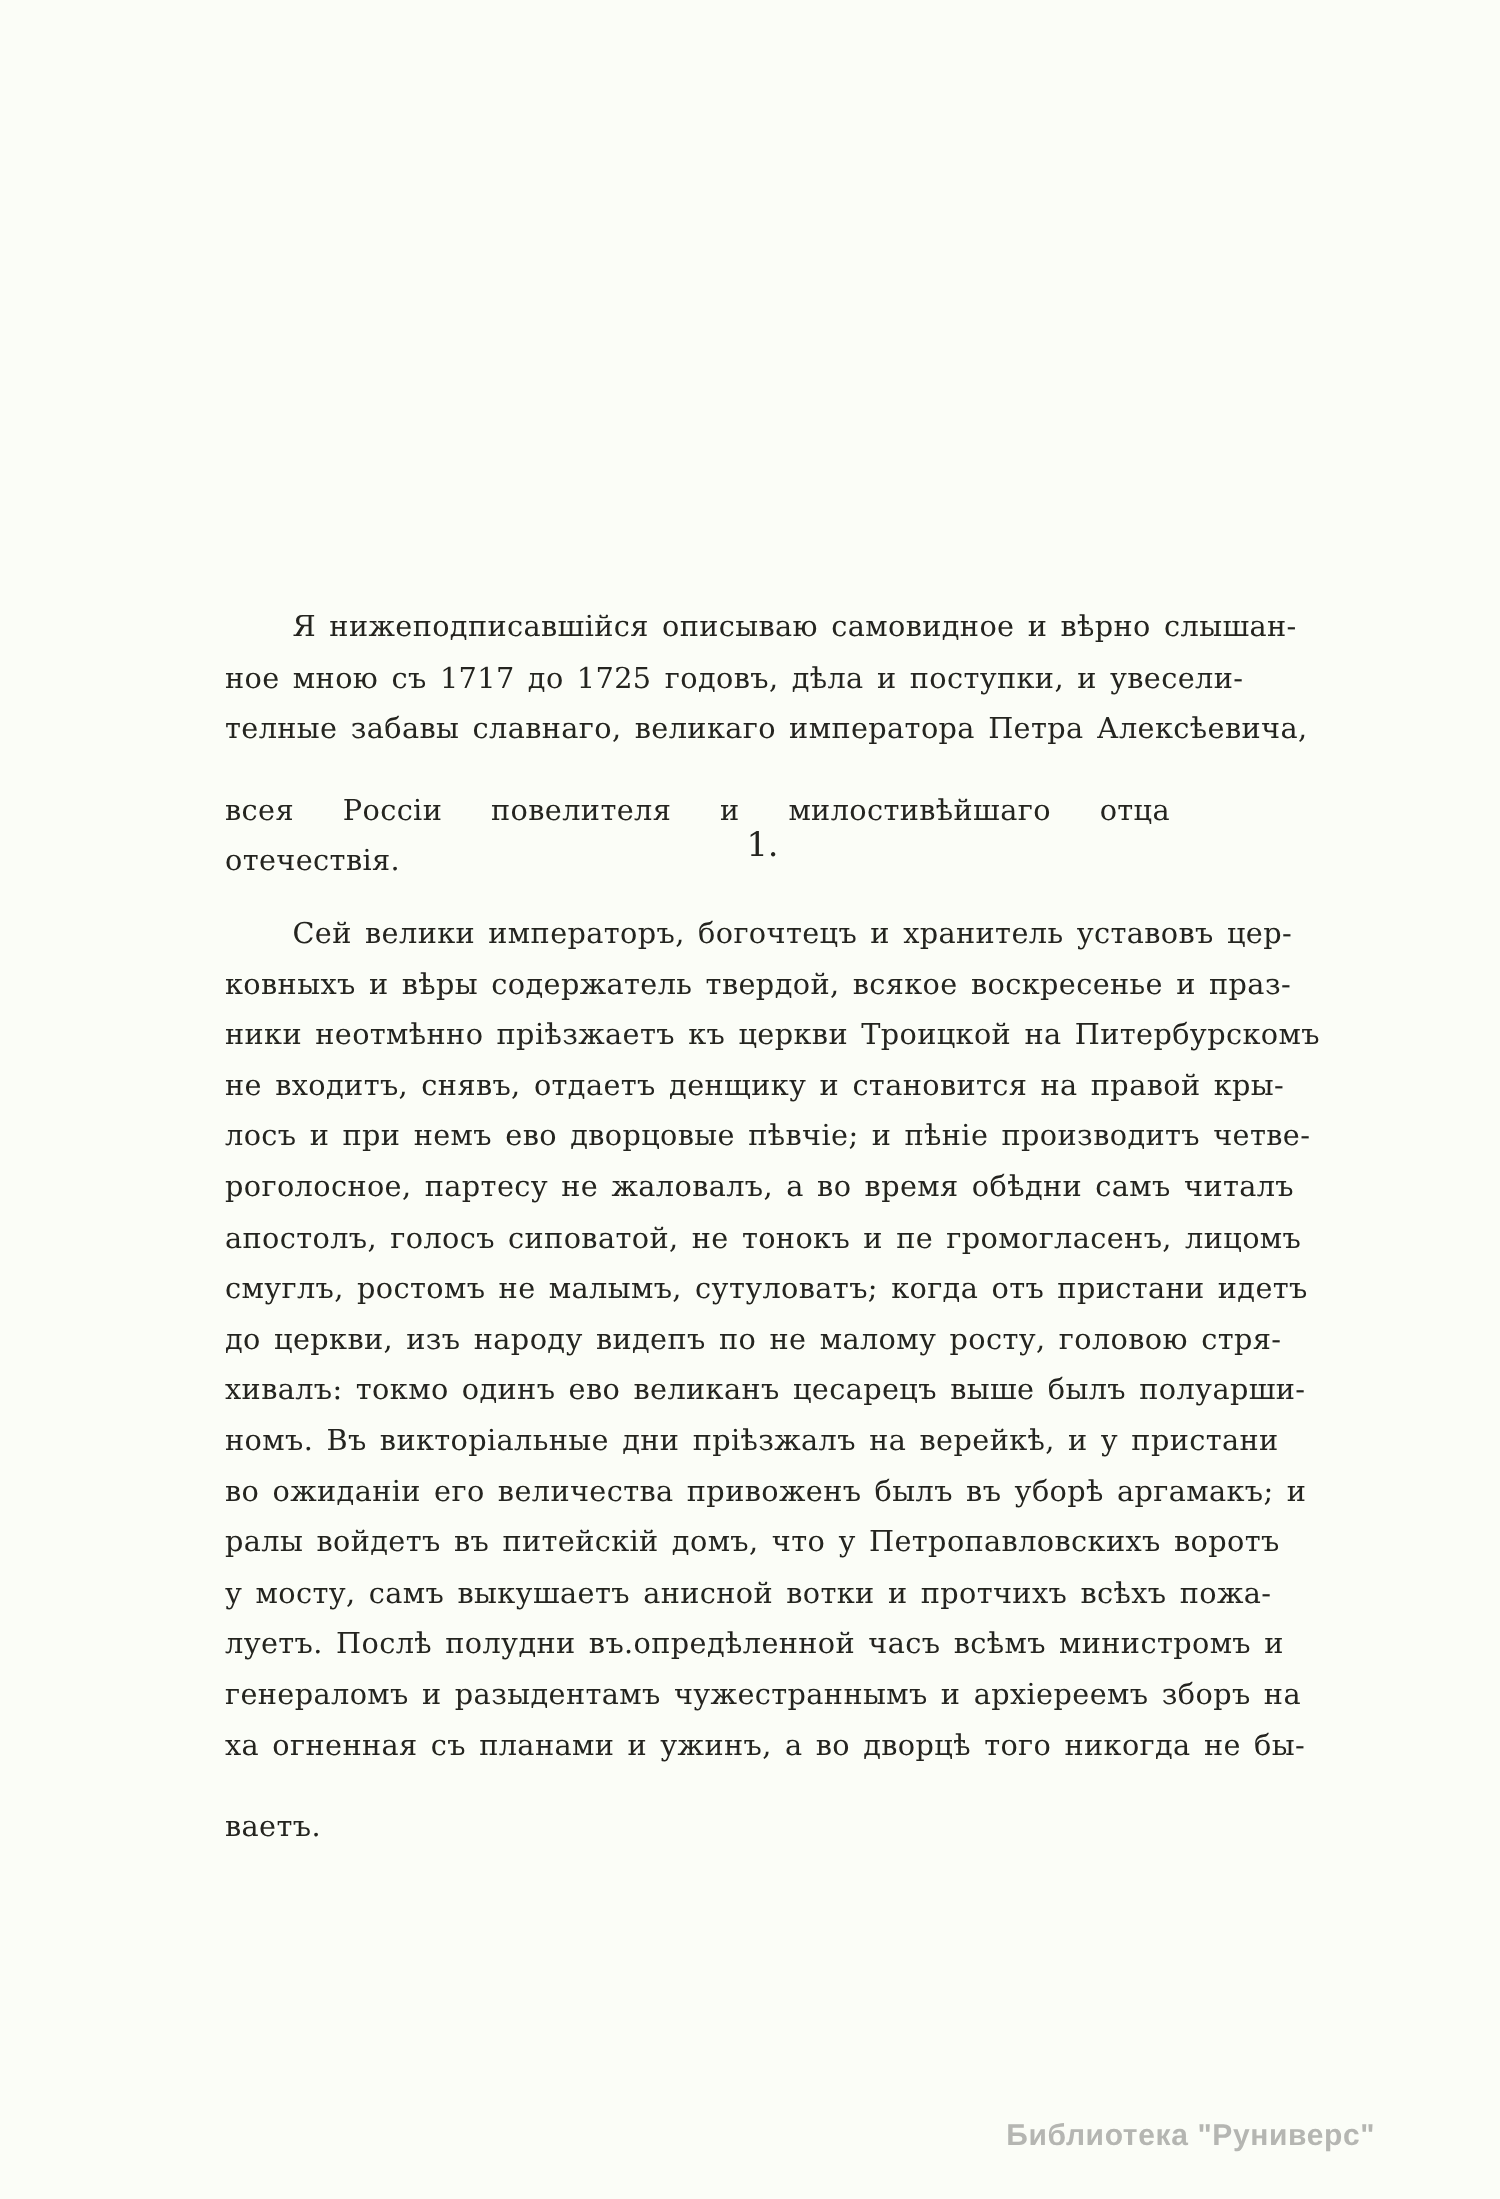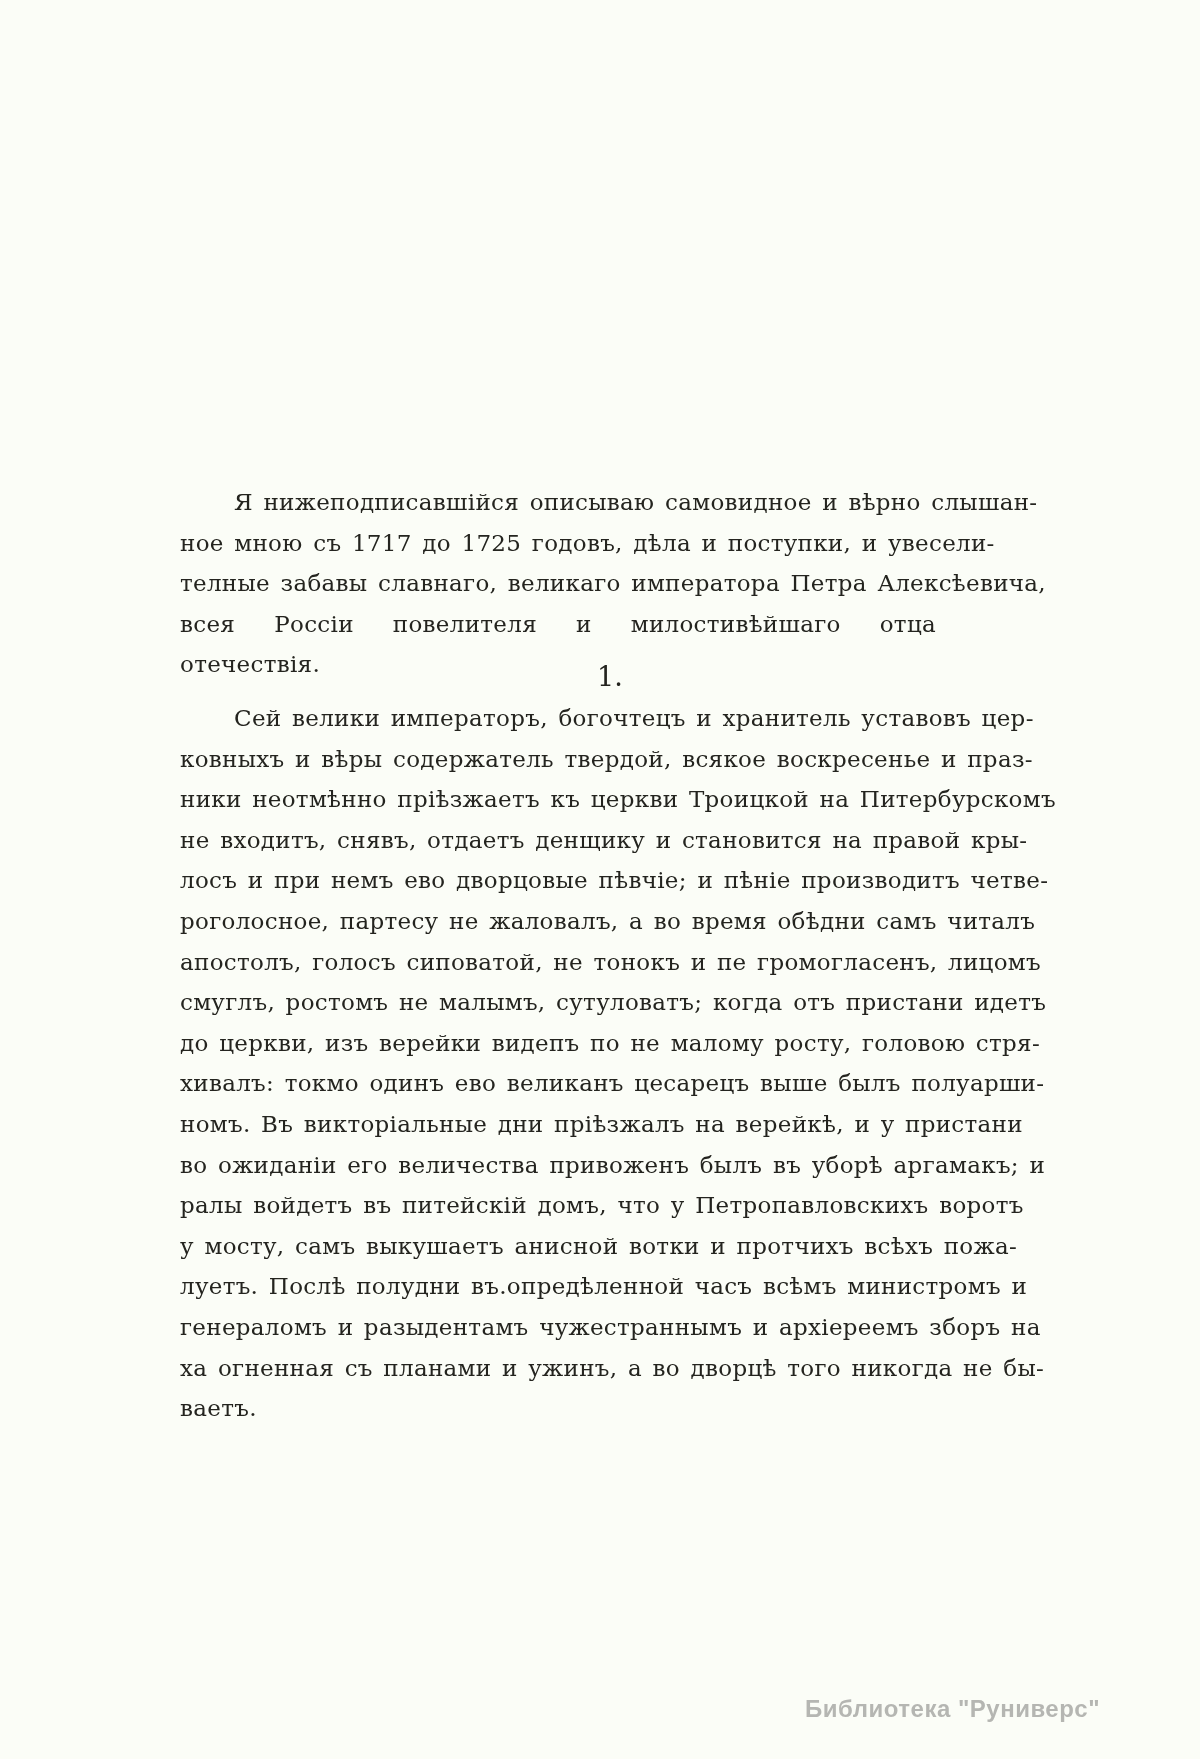--- a/index.html
+++ b/index.html
@@ -11,33 +11,33 @@
     overflow: hidden;
     font-family: "DejaVu Serif", "Liberation Serif", serif;
     color: #24241f;
   }
   .textblock {
     position: absolute;
     left: 180px;
     width: 756px;
   }
   .intro-block { top: 482px; }
-  .body-block  { top: 698px; }
+  .body-block  { top: 727px; }
   .line {
     height: 40.6px;
     line-height: 40.6px;
     font-size: 23px;
     letter-spacing: 0.3px;
     word-spacing: 3px;
     text-align: justify;
     text-align-last: justify;
     white-space: nowrap;
   }
   .line.indent { text-indent: 54px; }
-  .line.last   { text-align-last: left; white-space: normal; }
+  .line.last   { text-align-last: left; white-space: normal; margin-top: 25px; }
   .section-heading {
     position: absolute;
     top: 655px;
     left: 180px;
     width: 756px;
     text-align: center;
     font-size: 27px;
     line-height: 44px;
     color: #24241f;
   }
@@ -71,21 +71,21 @@
 
   <div class="textblock body-block">
     <div class="line indent">Сей велики императоръ, богочтецъ и хранитель уставовъ цер-</div>
     <div class="line">ковныхъ и вѣры содержатель твердой, всякое воскресенье и праз-</div>
     <div class="line">ники неотмѣнно пріѣзжаетъ къ церкви Троицкой на Питербурскомъ</div>
     <div class="line">не входитъ, снявъ, отдаетъ денщику и становится на правой кры-</div>
     <div class="line">лосъ и при немъ ево дворцовые пѣвчіе; и пѣніе производитъ четве-</div>
     <div class="line">роголосное, партесу не жаловалъ, а во время обѣдни самъ читалъ</div>
     <div class="line">апостолъ, голосъ сиповатой, не тонокъ и пе громогласенъ, лицомъ</div>
     <div class="line">смуглъ, ростомъ не малымъ, сутуловатъ; когда отъ пристани идетъ</div>
-    <div class="line">до церкви, изъ верейки видепъ по не малому росту, головою стря-</div>
+    <div class="line">до церкви, изъ народу видепъ по не малому росту, головою стря-</div>
     <div class="line">хивалъ: токмо одинъ ево великанъ цесарецъ выше былъ полуарши-</div>
     <div class="line">номъ. Въ викторіальные дни пріѣзжалъ на верейкѣ, и у пристани</div>
     <div class="line">во ожиданіи его величества привоженъ былъ въ уборѣ аргамакъ; и</div>
     <div class="line">ралы войдетъ въ питейскій домъ, что  у Петропавловскихъ воротъ</div>
     <div class="line">у мосту, самъ выкушаетъ анисной вотки и протчихъ всѣхъ пожа-</div>
     <div class="line">луетъ. Послѣ полудни въ.опредѣленной часъ всѣмъ министромъ и</div>
     <div class="line">генераломъ и разыдентамъ чужестраннымъ и архіереемъ зборъ на</div>
     <div class="line">ха огненная съ планами и ужинъ, а во дворцѣ того никогда не бы-</div>
     <div class="line last">ваетъ.</div>
   </div>

